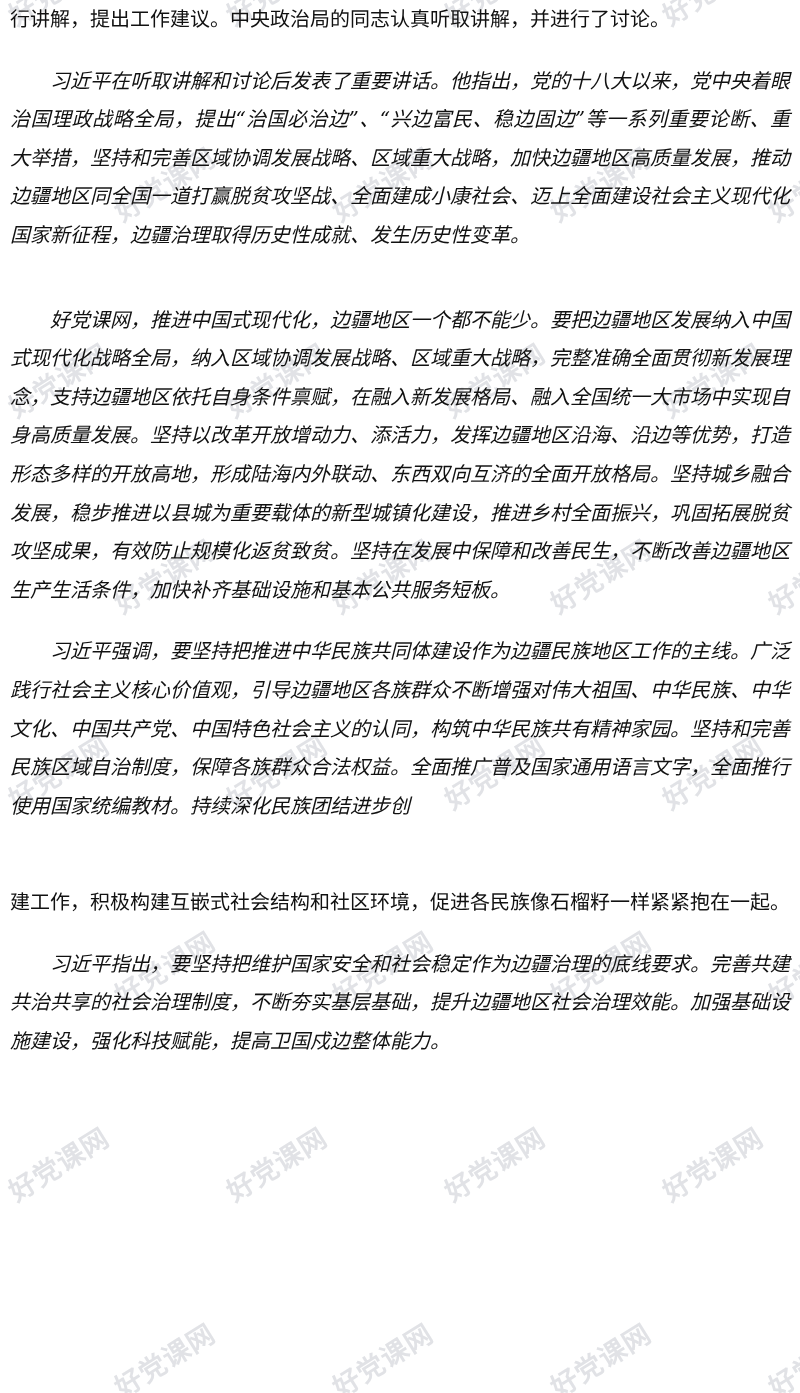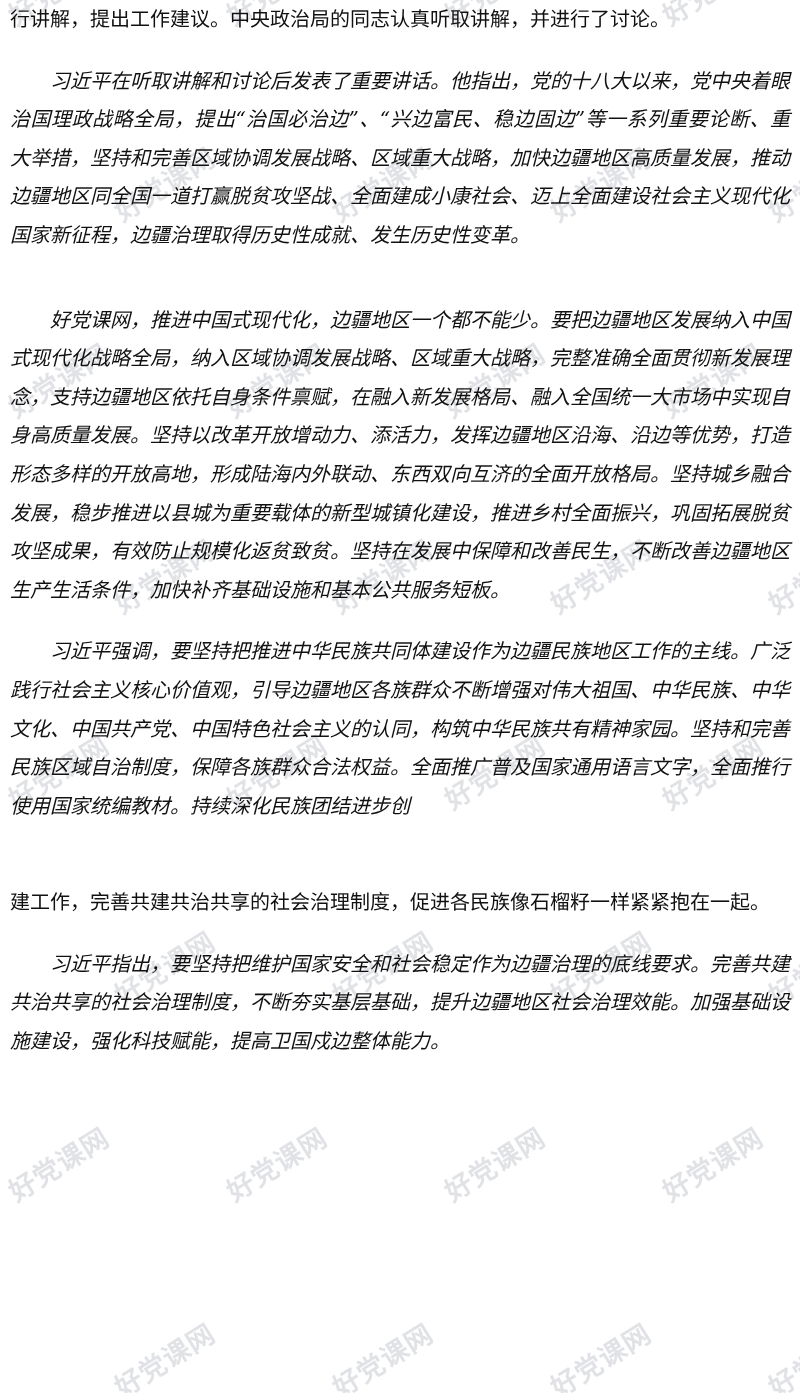--- a/index.html
+++ b/index.html
@@ -127,18 +127,18 @@
   <div id="doc-body">
       <p class="para">行讲解，提出工作建议。中央政治局的同志认真听取讲解，并进行了讨论。</p>
       <div class="para-gap"></div>
       <p class="para indent">习近平在听取讲解和讨论后发表了重要讲话。他指出，党的十八大以来，党中央着眼治国理政战略全局，提出“治国必治边”、“兴边富民、稳边固边”等一系列重要论断、重大举措，坚持和完善区域协调发展战略、区域重大战略，加快边疆地区高质量发展，推动边疆地区同全国一道打赢脱贫攻坚战、全面建成小康社会、迈上全面建设社会主义现代化国家新征程，边疆治理取得历史性成就、发生历史性变革。</p>
       <div class="para-gap"></div>
       <div class="para-gap"></div>
       <p class="para indent">好党课网，推进中国式现代化，边疆地区一个都不能少。要把边疆地区发展纳入中国式现代化战略全局，纳入区域协调发展战略、区域重大战略，完整准确全面贯彻新发展理念，支持边疆地区依托自身条件禀赋，在融入新发展格局、融入全国统一大市场中实现自身高质量发展。坚持以改革开放增动力、添活力，发挥边疆地区沿海、沿边等优势，打造形态多样的开放高地，形成陆海内外联动、东西双向互济的全面开放格局。坚持城乡融合发展，稳步推进以县城为重要载体的新型城镇化建设，推进乡村全面振兴，巩固拓展脱贫攻坚成果，有效防止规模化返贫致贫。坚持在发展中保障和改善民生，不断改善边疆地区生产生活条件，加快补齐基础设施和基本公共服务短板。</p>
       <div class="para-gap"></div>
       <p class="para indent">习近平强调，要坚持把推进中华民族共同体建设作为边疆民族地区工作的主线。广泛践行社会主义核心价值观，引导边疆地区各族群众不断增强对伟大祖国、中华民族、中华文化、中国共产党、中国特色社会主义的认同，构筑中华民族共有精神家园。坚持和完善民族区域自治制度，保障各族群众合法权益。全面推广普及国家通用语言文字，全面推行使用国家统编教材。持续深化民族团结进步创</p>
       <div class="section-break"></div>
-      <p class="para">建工作，完善共建共治共享的社会治理制度，促进各民族像石榴籽一样紧紧抱在一起。</p>
+      <p class="para">建工作，积极构建互嵌式社会结构和社区环境，促进各民族像石榴籽一样紧紧抱在一起。</p>
       <div class="para-gap"></div>
       <p class="para indent">习近平指出，要坚持把维护国家安全和社会稳定作为边疆治理的底线要求。完善共建共治共享的社会治理制度，不断夯实基层基础，提升边疆地区社会治理效能。加强基础设施建设，强化科技赋能，提高卫国戍边整体能力。</p>
     </div>
 
 </div>
 
 </body></html>

